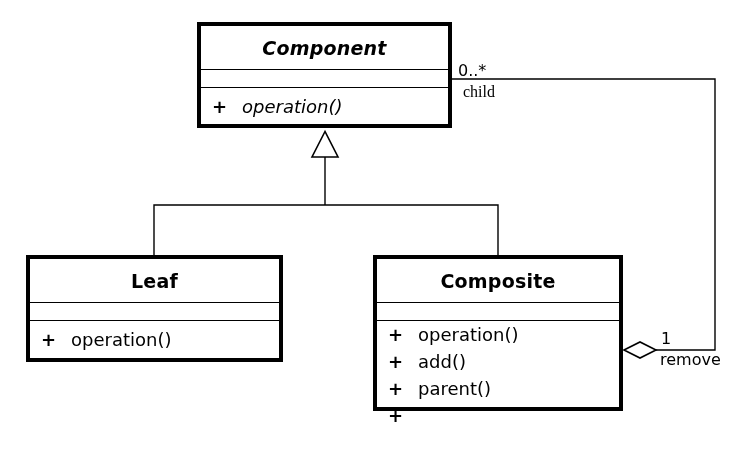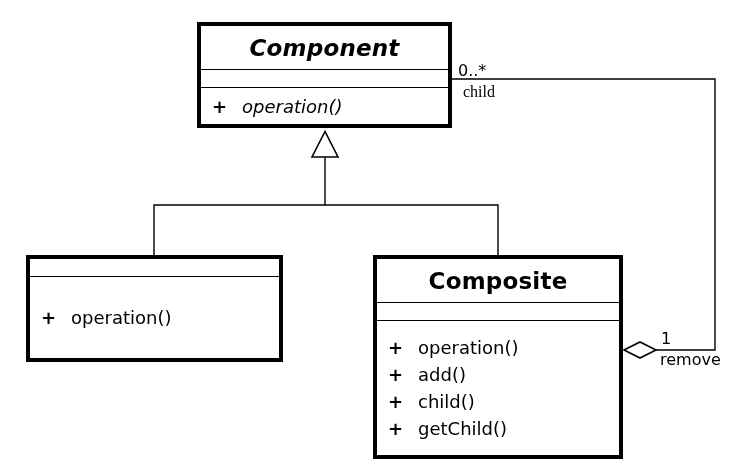--- a/index.html
+++ b/index.html
@@ -26,21 +26,21 @@
     flex-direction: column;
   }
   .compartment.title {
     height: 43px;
     flex: 0 0 auto;
     border-bottom: 1.5px solid #000000;
     display: flex;
     align-items: center;
     justify-content: center;
     font-weight: bold;
-    font-size: 23px;
+    font-size: 19px;
     letter-spacing: 0.2px;
   }
   .uml-class.abstract .compartment.title { font-style: italic; }
   .compartment.attrs {
     height: 17px;
     flex: 0 0 auto;
     border-bottom: 1.5px solid #000000;
   }
   .compartment.ops {
     flex: 1 1 auto;
@@ -91,50 +91,52 @@
     <div class="compartment attrs"></div>
     <div class="compartment ops">
       <div class="op abstract-op">
         <span class="vis">+</span>
         <span class="sig">operation()</span>
       </div>
     </div>
   </div>
 
   <div class="uml-class" style="left:26px; top:255px; width:257px; height:107px;">
+    <div class="compartment title">
+      <span>Leaf</span>
+    </div>
     <div class="compartment attrs"></div>
     <div class="compartment ops">
       <div class="op">
         <span class="vis">+</span>
         <span class="sig">operation()</span>
       </div>
     </div>
   </div>
 
-  <div class="uml-class" style="left:373px; top:255px; width:250px; height:204px;">
+  <div class="uml-class" style="left:373px; top:255px; width:250px; height:156px;">
     <div class="compartment title">
       <span>Composite</span>
     </div>
     <div class="compartment attrs"></div>
     <div class="compartment ops">
       <div class="op">
         <span class="vis">+</span>
         <span class="sig">operation()</span>
       </div>
       <div class="op">
         <span class="vis">+</span>
         <span class="sig">add()</span>
       </div>
       <div class="op">
         <span class="vis">+</span>
-        <span class="sig">child()</span>
+        <span class="sig">parent()</span>
       </div>
       <div class="op">
         <span class="vis">+</span>
-        <span class="sig">getChild()</span>
       </div>
     </div>
   </div>
 
   <span class="edge-label" style="left:458px; top:63px;">0..*</span>
   <span class="edge-label" style="left:463px; top:84px;font-family:Liberation Serif, serif;">child</span>
   <span class="edge-label" style="left:661px; top:331px;">1</span>
   <span class="edge-label" style="left:660px; top:352px;">remove</span>
 
 </div>

